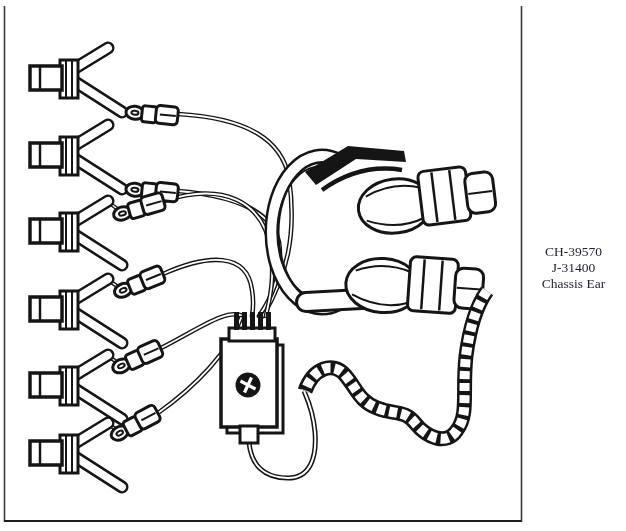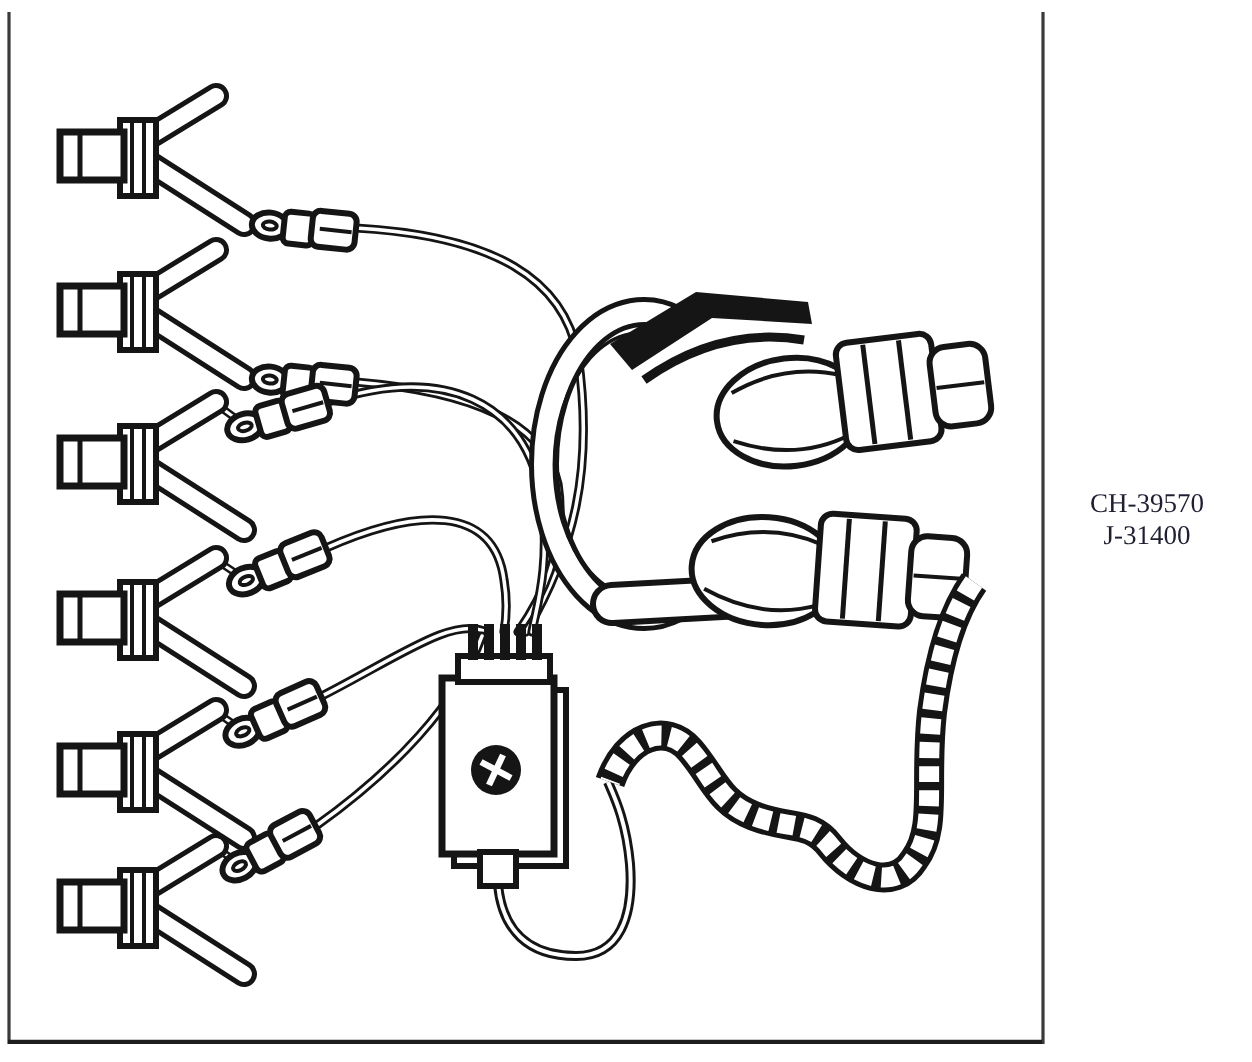--- a/index.html
+++ b/index.html
@@ -161,15 +161,16 @@
 
     <g fill="none">
       <path d="M 487,291 C 477,305 470,325 466,356 C 462,392 469,414 457,430 C 447,446 427,438 415,423 C 405,410 395,415 377,408 C 359,401 357,389 345,375 C 333,361 313,368 305,391" stroke="#151515" stroke-width="15"></path>
       <path d="M 487,291 C 477,305 470,325 466,356 C 462,392 469,414 457,430 C 447,446 427,438 415,423 C 405,410 395,415 377,408 C 359,401 357,389 345,375 C 333,361 313,368 305,391" stroke="#ffffff" stroke-width="10" stroke-dasharray="8 4"></path>
     </g>
   </svg>
 
   <div class="caption">
     <div>CH-39570</div>
     <div>J-31400</div>
+    <div>Chassis Ear</div>
   </div>
 
 </div>
 
 </body></html>

